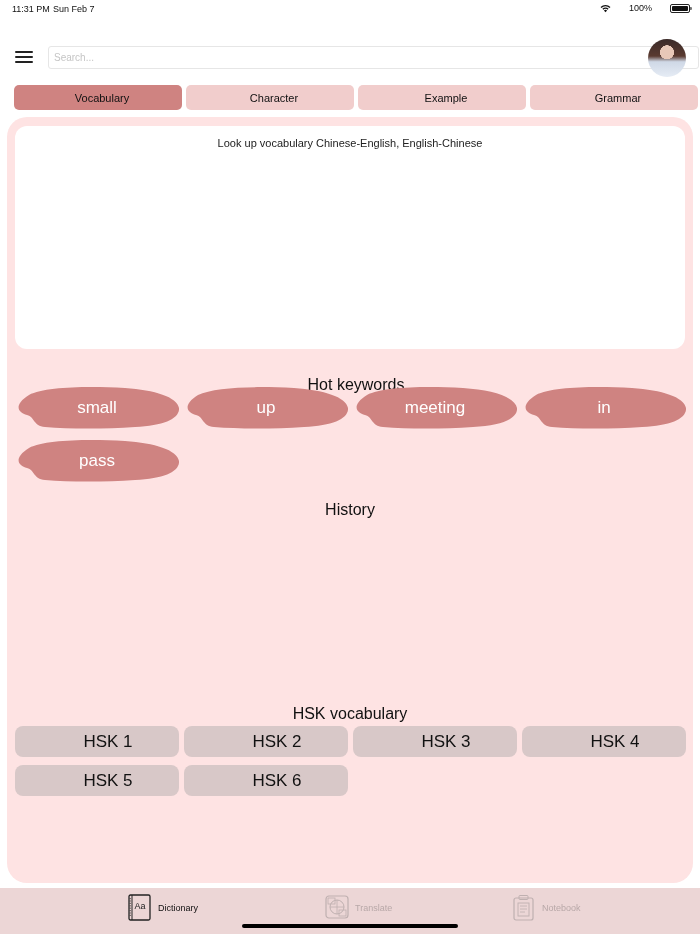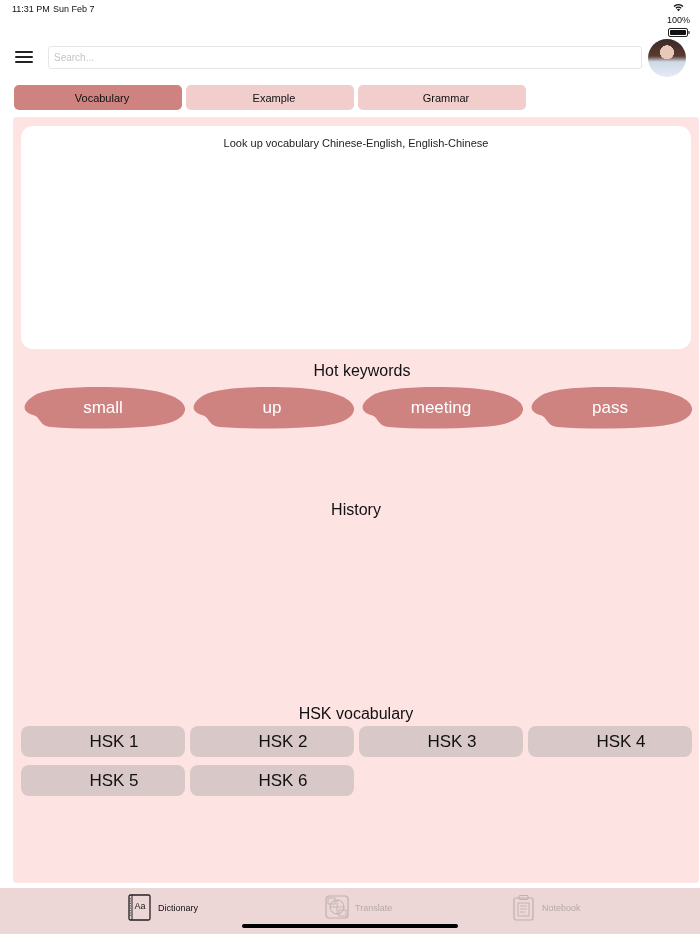--- a/index.html
+++ b/index.html
@@ -1,36 +1,36 @@
 <!DOCTYPE html>
 <html><head>
 <meta charset="utf-8">
 <style>
   * { box-sizing: border-box; margin: 0; padding: 0; }
   html, body { width: 700px; height: 934px; overflow: hidden; background: #ffffff; font-family: "Liberation Sans", sans-serif; color: #111; }
   .status-bar { position: absolute; top: 0; left: 0; width: 700px; height: 18px; font-size: 9px; }
   .status-bar .time { position: absolute; left: 12px; top: 4px; }
   .status-bar .date { position: absolute; left: 53px; top: 4px; }
-  .status-bar .right { position: absolute; right: 10px; top: 3px; display: flex; align-items: center; gap: 3px; flex-direction: column; }
+  .status-bar .right { position: absolute; right: 10px; top: 3px; display: flex; align-items: center; gap: 18px; }
   .battery { width: 20px; height: 9px; border: 1px solid #222; border-radius: 2px; padding: 1px; position: relative; }
   .battery .fill { width: 100%; height: 100%; background: #111; border-radius: 1px; }
   .battery::after { content: ""; position: absolute; right: -3px; top: 2px; width: 2px; height: 3px; background: #777; border-radius: 0 1px 1px 0; }
 
   .header { position: absolute; top: 38px; left: 0; width: 700px; height: 40px; }
   .menu-btn { position: absolute; left: 15px; top: 13px; width: 18px; height: 14px; cursor: pointer; }
   .menu-btn span { display: block; height: 2px; background: #222; margin-bottom: 3px; border-radius: 1px; }
-  .search { position: absolute; left: 48px; top: 8px; width: 594px; height: 23px; border: 1px solid #e6e6e6; border-radius: 3px; background: #fff; font-size: 10px; padding: 0 5px; color: #333; font-family: "Liberation Sans", sans-serif; outline: none; }
+  .search { position: absolute; left: 48px; top: 8px; width: 651px; height: 23px; border: 1px solid #e6e6e6; border-radius: 3px; background: #fff; font-size: 10px; padding: 0 5px; color: #333; font-family: "Liberation Sans", sans-serif; outline: none; }
   .search::placeholder { color: #c5c5c5; }
   .avatar { position: absolute; left: 648px; top: 1px; width: 38px; height: 38px; border-radius: 50%; overflow: hidden; background: radial-gradient(circle at 50% 35%, #e8c8b8 0 22%, transparent 23%), linear-gradient(180deg, #3a2a28 0%, #5a3a30 45%, #cfd8e6 60%, #e6ecf5 100%); }
 
   .tabs { position: absolute; top: 85px; left: 14px; width: 686px; height: 25px; display: flex; gap: 4px; overflow: hidden; }
   .tab { flex: 0 0 168px; height: 25px; border-radius: 5px; background: #f1cdcc; font-size: 11px; display: flex; align-items: center; justify-content: center; cursor: pointer; color: #111; padding-left: 8px; }
   .tab.active { background: #cf8381; }
 
-  .content { position: absolute; top: 117px; left: 7px; width: 686px; height: 766px; border-radius: 4px; background: #fee3e3; margin-left: 6px; }
+  .content { position: absolute; top: 117px; left: 7px; width: 686px; height: 766px; border-radius: 20px; background: #fee3e3; }
   .lookup { position: absolute; top: 9px; left: 8px; width: 670px; height: 223px; border-radius: 12px; background: #fff; }
   .lookup .desc { text-align: center; font-size: 11px; margin-top: 11px; color: #222; }
 
   .section-title { position: absolute; left: 0; width: 686px; text-align: center; font-size: 16px; color: #111; }
   .kw-grid { position: absolute; left: 8px; width: 670px; display: grid; grid-template-columns: repeat(4, 164px); column-gap: 5px; row-gap: 8px; }
   .kw { position: relative; height: 45px; cursor: pointer; display: flex; align-items: center; justify-content: center; }
   .kw svg { position: absolute; left: 0; top: 0; width: 164px; height: 45px; }
   .kw .lbl { position: relative; color: #fff; font-size: 17px; }
 
   .hsk-grid { position: absolute; left: 8px; width: 670px; display: grid; grid-template-columns: repeat(4, 164px); column-gap: 5px; row-gap: 8px; }
@@ -66,48 +66,55 @@
       <span></span>
       <span></span>
       <span></span>
     </div>
   <input class="search" type="text" placeholder="Search..." style="">
   <div class="avatar"></div>
 </div>
 
 <div class="tabs">
   <div class="tab active">Vocabulary</div>
+  <div class="tab">Character</div>
   <div class="tab">Example</div>
   <div class="tab">Grammar</div>
 </div>
 
 <div class="content">
   <div class="lookup">
     <p class="desc">Look up vocabulary Chinese-English, English-Chinese</p>
   </div>
 
-  <div class="section-title" style="top:245px;padding-left:12px;">Hot keywords</div>
+  <div class="section-title" style="top:259px;padding-left:12px;">Hot keywords</div>
   <div class="kw-grid" style="top:268px;">
     <div class="kw">
       <svg viewBox="0 0 164 45">
           <path d="M14 10 C30 2 70 1 110 3 C140 5 162 12 164 23 C165 33 150 41 120 42 C90 44 55 44 30 42 C18 41 20 32 12 30 C3 28 -2 20 14 10 Z" fill="#cf8381"></path>
         </svg>
       <span class="lbl">small</span>
     </div>
     <div class="kw">
       <svg viewBox="0 0 164 45">
           <path d="M14 10 C30 2 70 1 110 3 C140 5 162 12 164 23 C165 33 150 41 120 42 C90 44 55 44 30 42 C18 41 20 32 12 30 C3 28 -2 20 14 10 Z" fill="#cf8381"></path>
         </svg>
       <span class="lbl">up</span>
     </div>
     <div class="kw">
       <svg viewBox="0 0 164 45">
           <path d="M14 10 C30 2 70 1 110 3 C140 5 162 12 164 23 C165 33 150 41 120 42 C90 44 55 44 30 42 C18 41 20 32 12 30 C3 28 -2 20 14 10 Z" fill="#cf8381"></path>
         </svg>
       <span class="lbl">meeting</span>
+    </div>
+    <div class="kw">
+      <svg viewBox="0 0 164 45">
+          <path d="M14 10 C30 2 70 1 110 3 C140 5 162 12 164 23 C165 33 150 41 120 42 C90 44 55 44 30 42 C18 41 20 32 12 30 C3 28 -2 20 14 10 Z" fill="#cf8381"></path>
+        </svg>
+      <span class="lbl">in</span>
     </div>
     <div class="kw">
       <svg viewBox="0 0 164 45">
           <path d="M14 10 C30 2 70 1 110 3 C140 5 162 12 164 23 C165 33 150 41 120 42 C90 44 55 44 30 42 C18 41 20 32 12 30 C3 28 -2 20 14 10 Z" fill="#cf8381"></path>
         </svg>
       <span class="lbl">pass</span>
     </div>
   </div>
 
   <div class="section-title" style="top:384px;">History</div>

